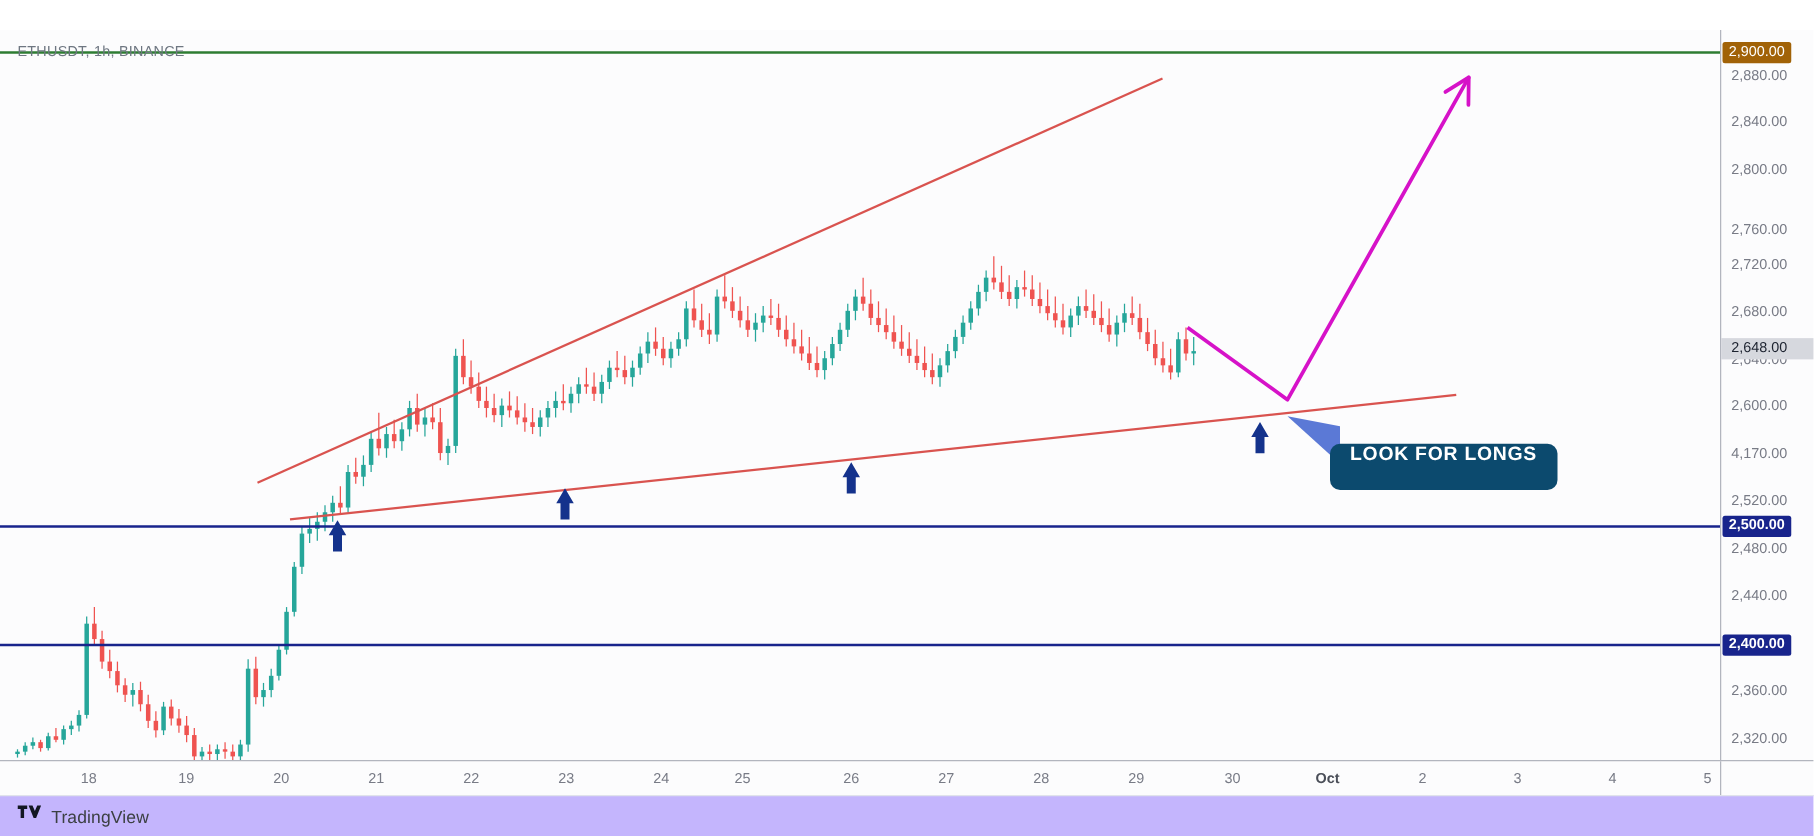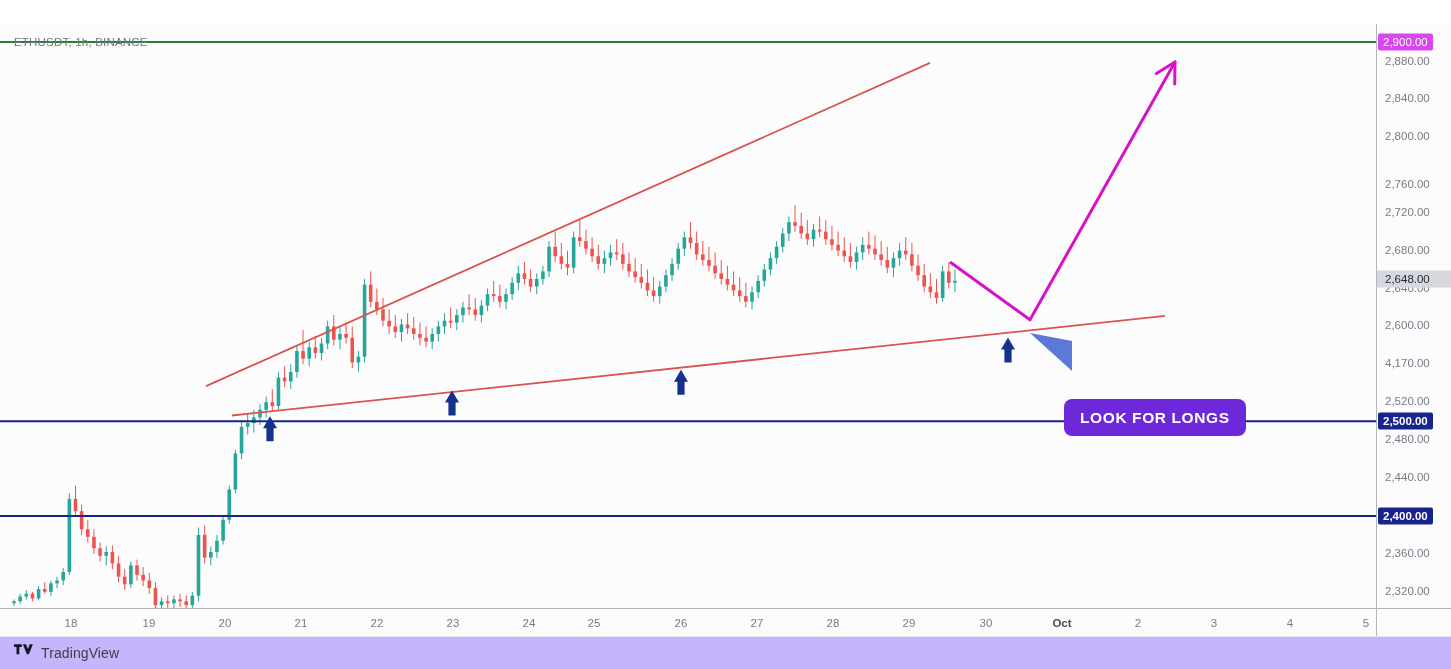--- a/index.html
+++ b/index.html
@@ -58,21 +58,21 @@
     left: 1px;
     height: 17px; line-height: 17px;
     padding: 0 5px;
     font-size: 11.5px;
     color: #ffffff;
     white-space: nowrap;
     transform: translateY(-50%);
     border-radius: 2px;
     z-index: 3;
   }
-  .pbadge.green { background: #d946ef; }
+  .pbadge.green { background: #a16207; }
   .pbadge.blue  { background: #18248c; font-weight: bold; }
   .pbadge.last  { background: #d6d8de; color: #1d2330; border-radius: 0; left: 0; width: 74px; padding-left: 8px; }
 
   
   #time-axis {
     position: absolute;
     left: 0; top: 608px;
     width: 1451px; height: 28px;
     background: #fcfcfd;
     border-top: 1px solid #b2b5be;
@@ -110,30 +110,29 @@
     color: #3c4043;
     letter-spacing: .1px;
   }
 
   
   #callout {
     position: absolute;
     left: 1064px; top: 355px;
     height: 37px;
     padding: 0 16px;
-    display: flex; align-items: center;
-    background: #6d28d9;
+    display: flex; 
+    background: #0c4a6e;
     border-radius: 8px;
     color: #ffffff;
     font-size: 15.5px;
     font-weight: bold;
     letter-spacing: .6px;
     white-space: nowrap;
     z-index: 9;
-    margin-top: 44px;
   }
 </style>
 </head>
 <body>
 
 <div id="app">
 
   <div id="plot">
     <svg id="plot-svg" width="1376" height="584">
       <g id="candles">

